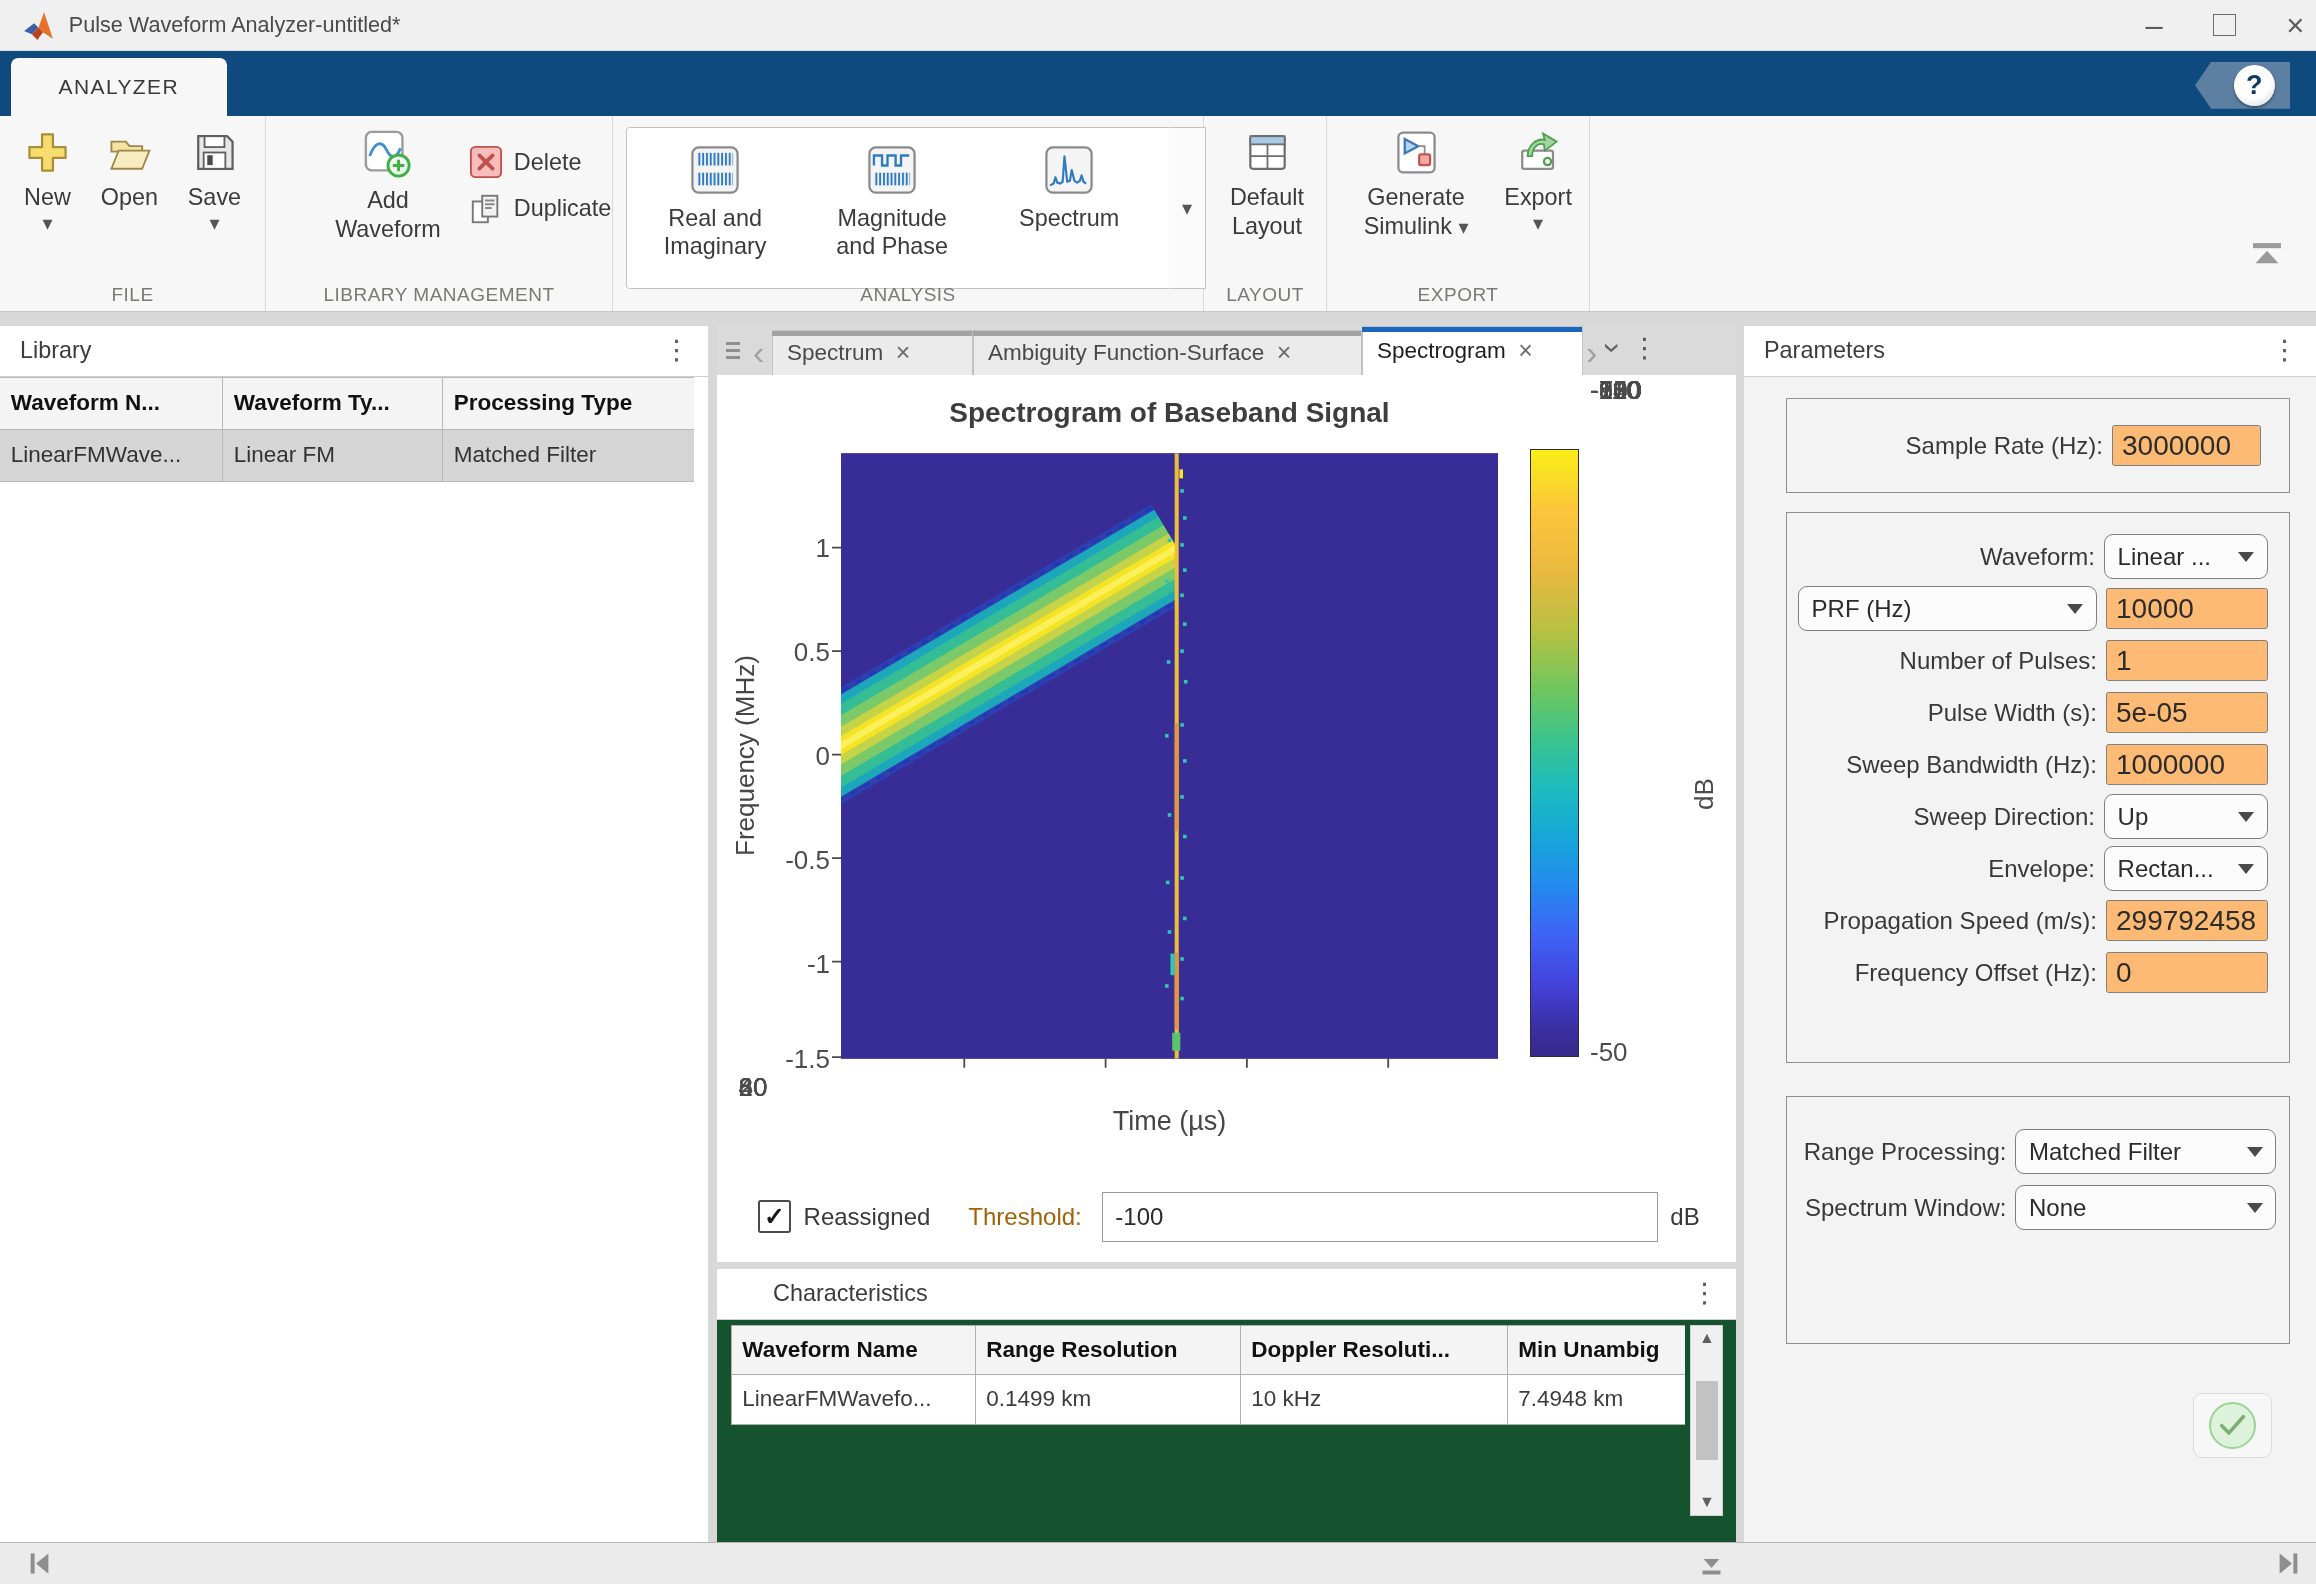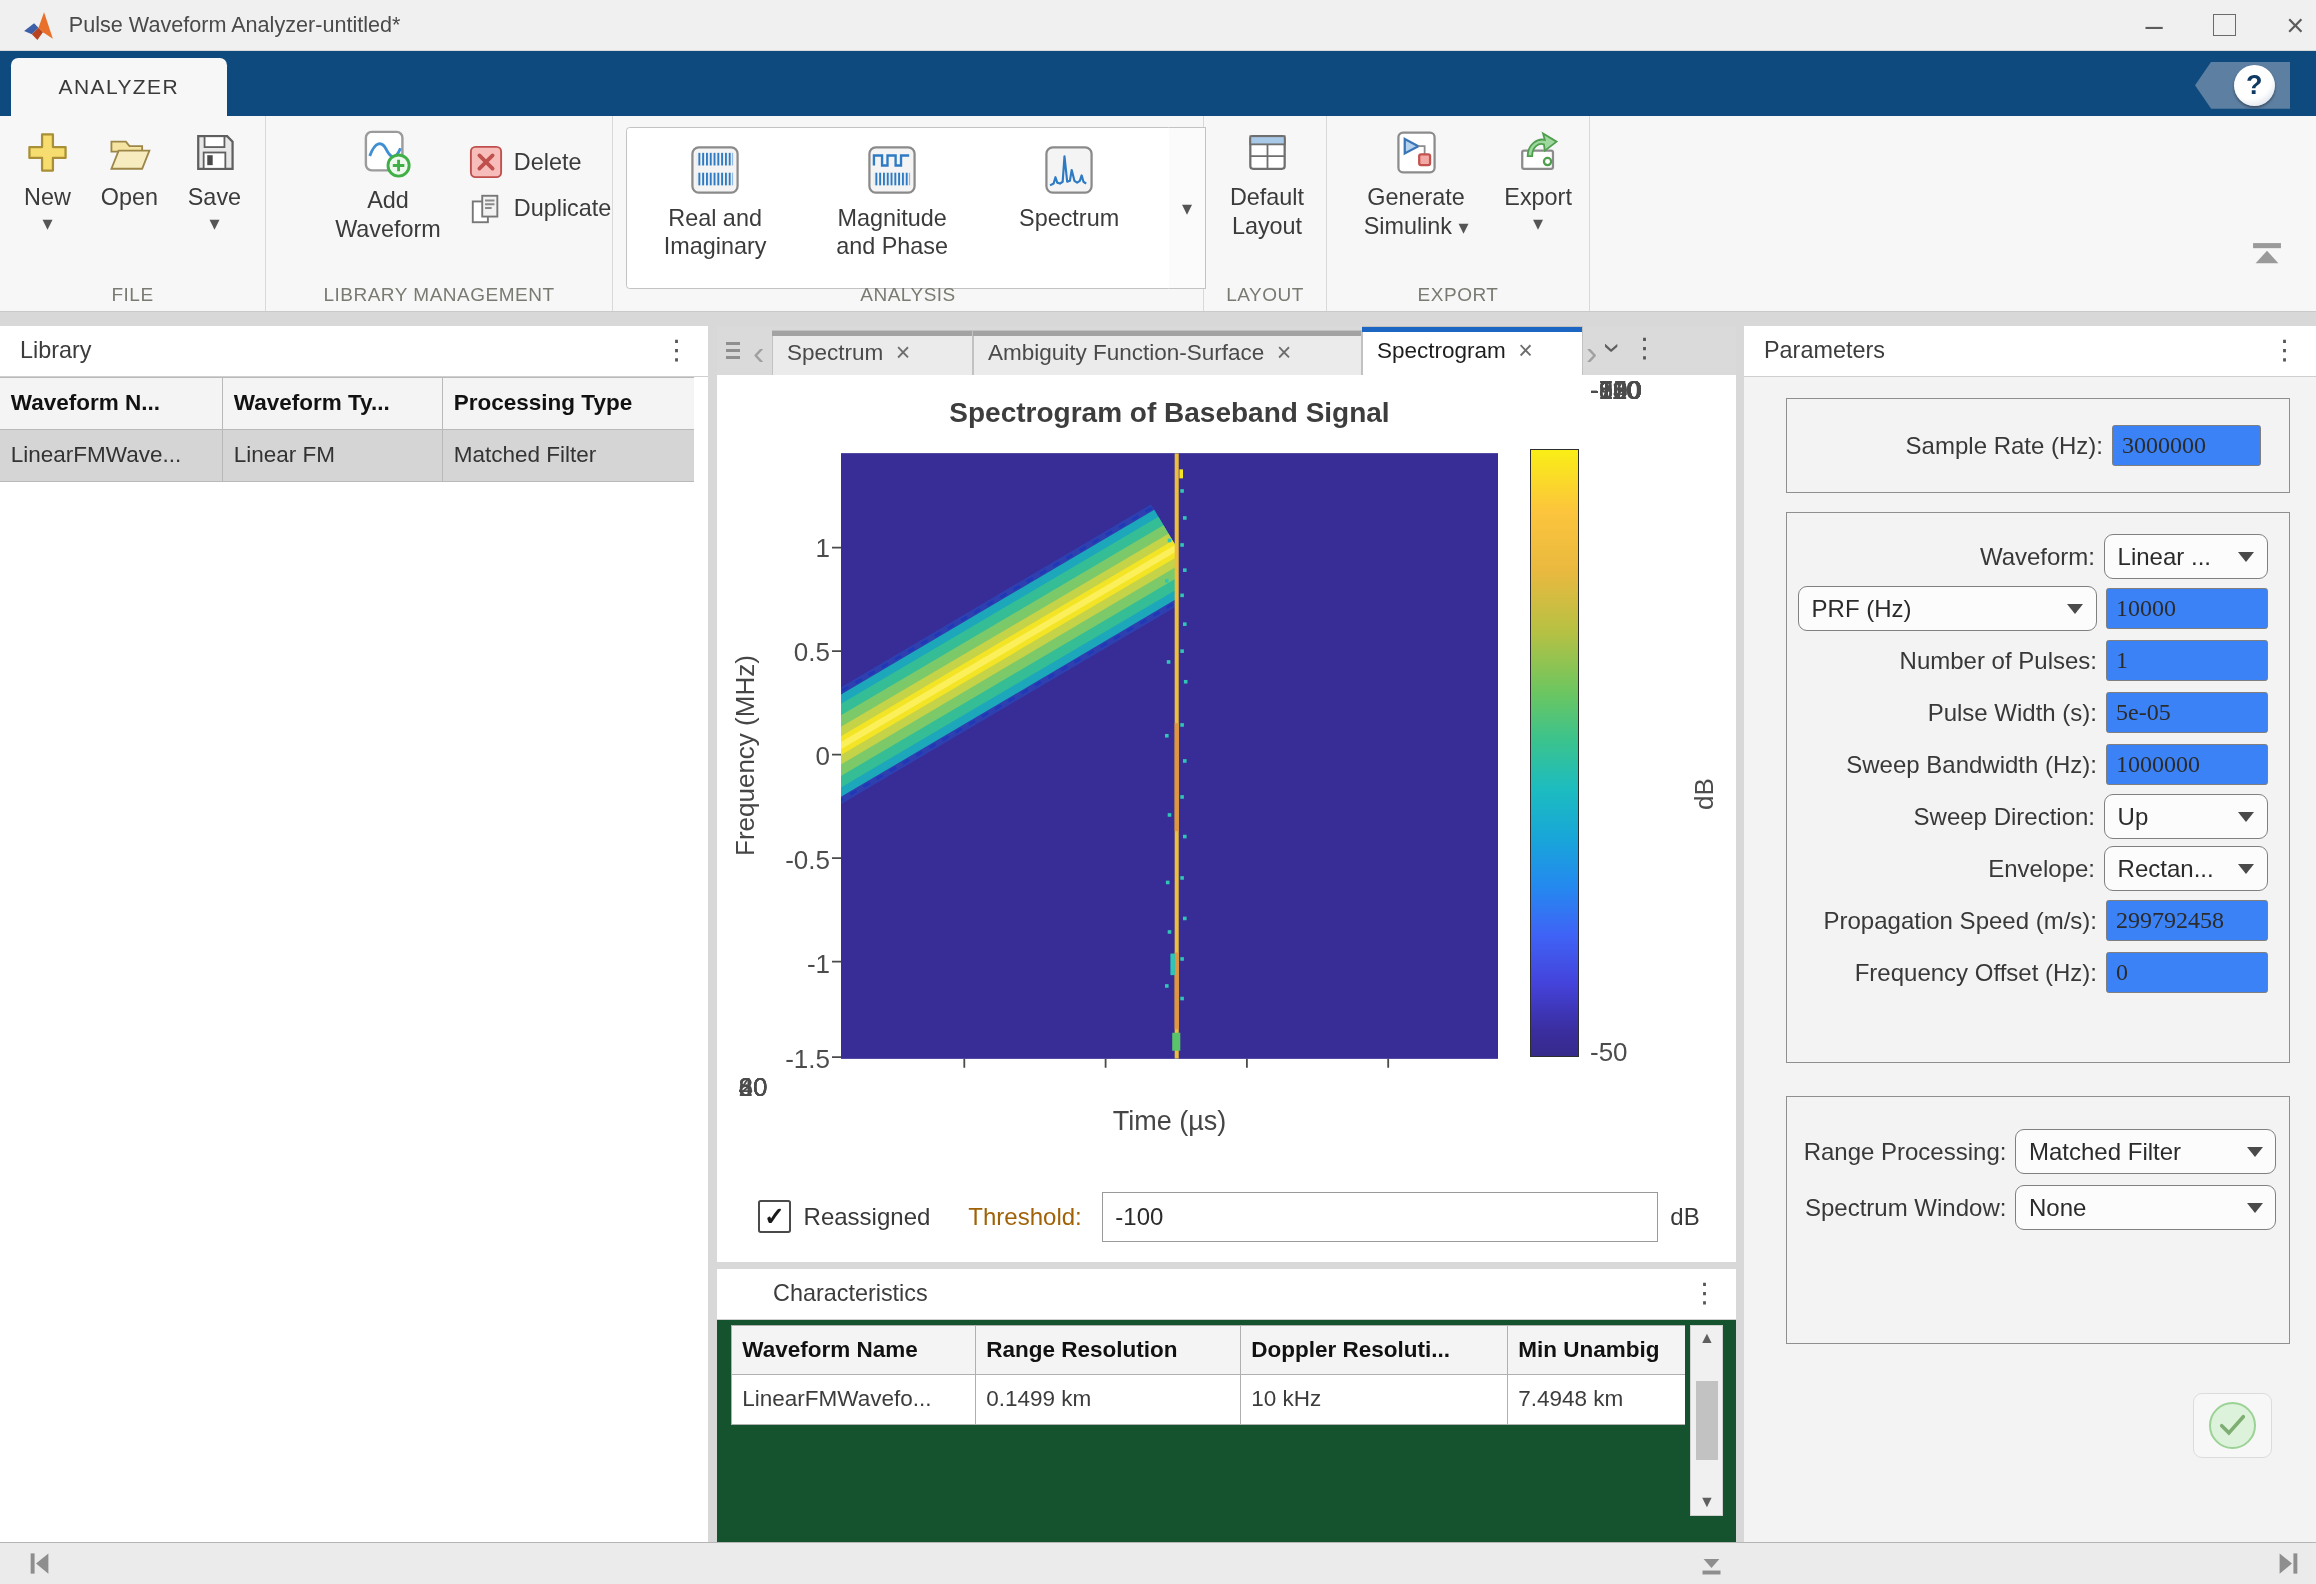--- a/index.html
+++ b/index.html
@@ -122,21 +122,21 @@
   
   .pbody{position:relative;height:1167px;background:#f3f3f3;}
   .gbox{position:absolute;left:42px;width:504px;border:1.8px solid #8f8f8f;box-sizing:border-box;}
   .box1{top:21.6px;height:95px;display:flex;align-items:center;}
   .box2{top:135px;height:551px;padding-top:18px;}
   .box3{top:719px;height:248px;padding-top:27px;}
   .prow{display:flex;align-items:center;justify-content:flex-end;height:52px;padding-right:21px;gap:9px;}
   .box1 .prow{width:100%;padding-right:28px;box-sizing:border-box;}
   .box3 .prow{height:56px;padding-right:12.6px;}
   .plabel{font-size:24px;color:#383838;white-space:nowrap;}
-  .pinput{width:162px;height:41px;box-sizing:border-box;border:1.8px solid #7f7f7f;border-radius:2.7px;font-family:Liberation Serif, serif;font-size:24px;color:#2b2b2b;padding-left:9px;background:#3b82f6;}
+  .pinput{width:162px;height:41px;box-sizing:border-box;border:1.8px solid #7f7f7f;border-radius:2.7px;font-family:Liberation Sans, sans-serif;font-size:28px;color:#2b2b2b;padding-left:9px;background:#fdba74;}
   .box1 .pinput{width:149px;}
   .pdrop{height:45px;box-sizing:border-box;border:1.8px solid #808080;border-radius:9px;background:#fcfcfc;display:flex;align-items:center;padding:0 12.6px;font-size:24px;color:#2b2b2b;}
   .pdrop .dval{white-space:nowrap;overflow:hidden;}
   .dd182{width:164px;}.dd290{width:261px;}.dd332{width:299px;margin-right:auto;}
   .prf .dd332{margin-right:0;}
   .dcaret{margin-left:auto;width:0;height:0;border-left:8px solid transparent;border-right:8px solid transparent;border-top:10.8px solid #4a4a4a;}
   .applybtn{position:absolute;left:449px;top:1016px;width:77px;height:63px;border:1.8px solid #dcdcdc;border-radius:9px;background:#f7f7f7;display:flex;align-items:center;justify-content:center;}
   .acircle{width:47px;height:47px;border-radius:50%;background:#ddf2da;border:2.7px solid #9bd295;box-sizing:border-box;display:flex;align-items:center;justify-content:center;}
 
   

